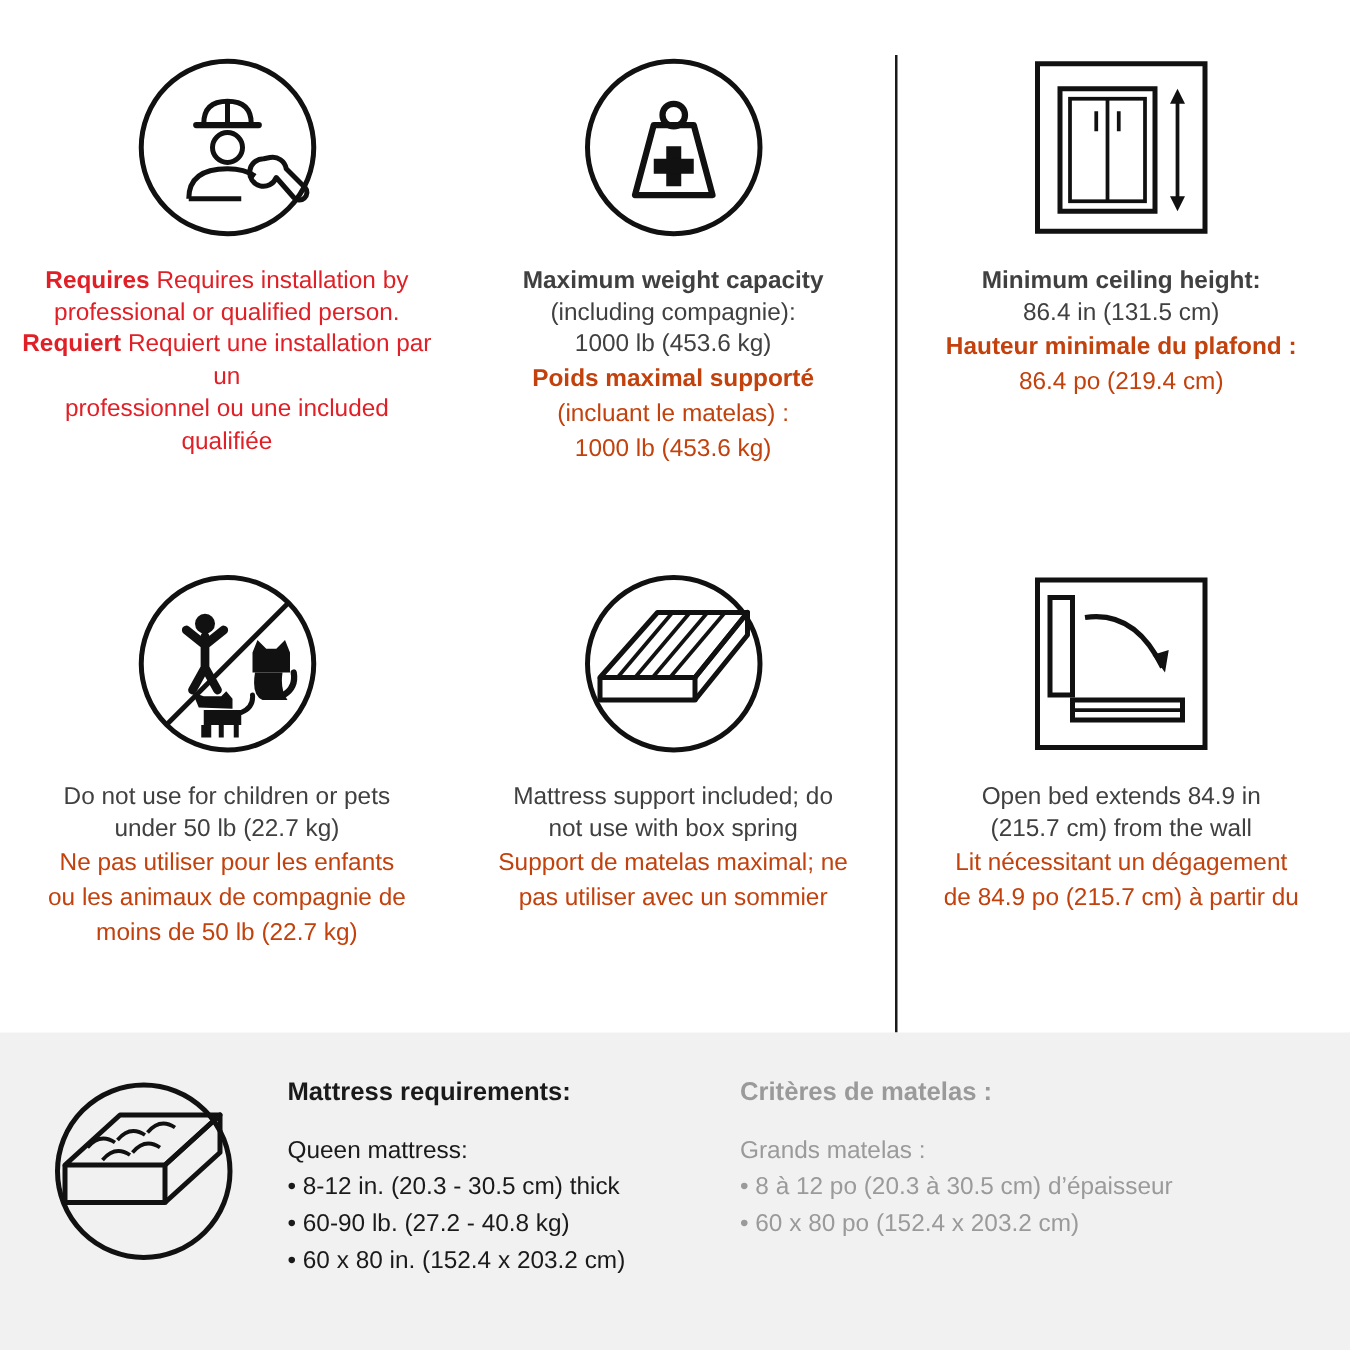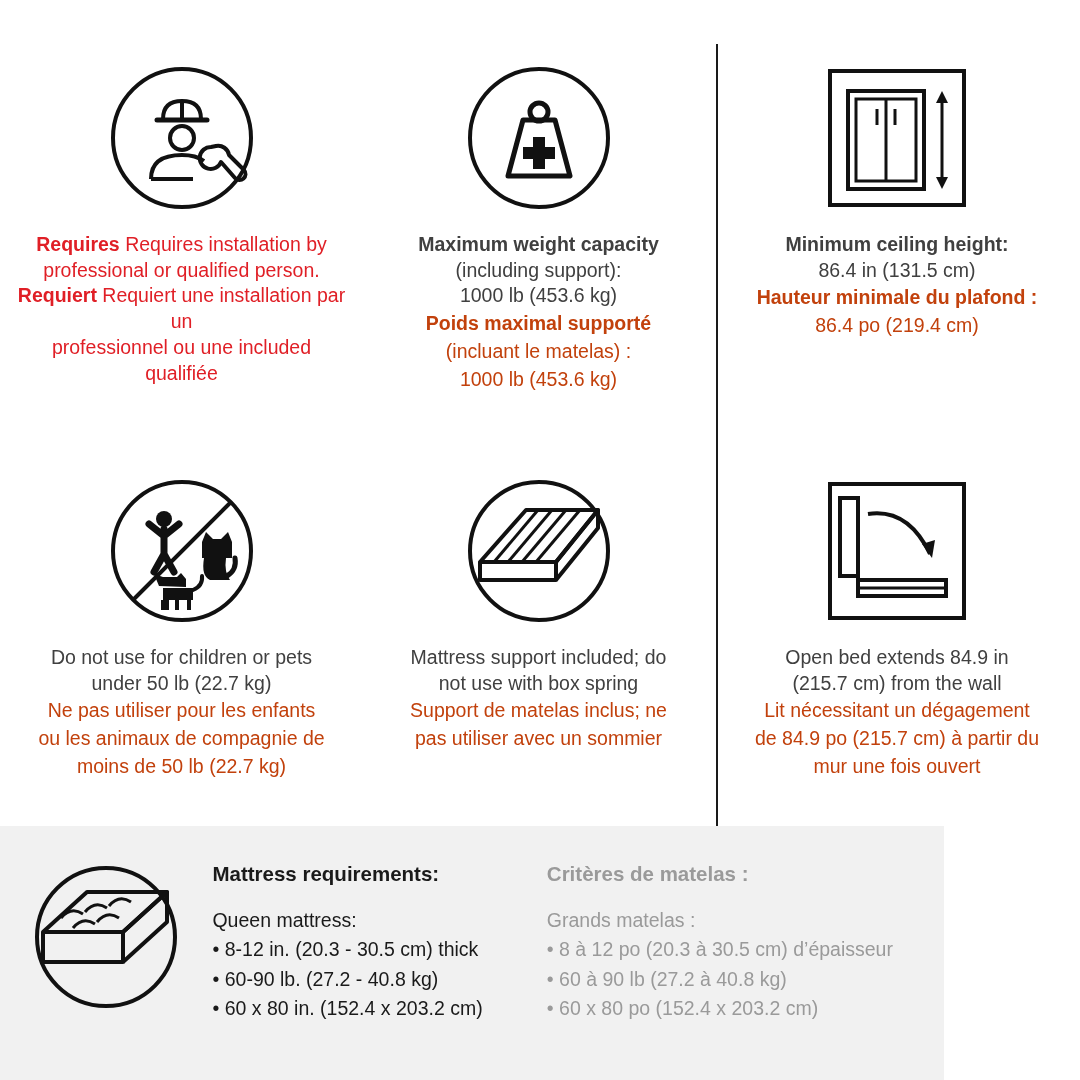--- a/index.html
+++ b/index.html
@@ -31,21 +31,20 @@
     grid-template-columns: 363px 351px 366px;
     grid-template-rows: 413px 413px;
   }
   .cell {
     position: relative;
     box-sizing: border-box;
     padding: 28px 14px 0 14px;
     display: flex;
     flex-direction: column;
     align-items: center;
-    margin-top: 20px;
   }
   .icon-wrap {
     height: 180px;
     display: flex;
     align-items: center;
     justify-content: center;
   }
   .caption {
     text-align: center;
     line-height: 1.32;
@@ -81,21 +80,21 @@
     top: 44px;
     width: 2px;
     height: 782px;
     background: #1a1a1a;
   }
   
   .band {
     position: absolute;
     left: 0;
     top: 826px;
-    width: 944px;
+    width: 1080px;
     height: 254px;
     background: #f1f1f1;
     display: flex;
     align-items: flex-start;
   }
   .band-icon {
     width: 230px;
     display: flex;
     justify-content: center;
     padding-top: 36px;
@@ -154,21 +153,21 @@
         <svg width="150" height="150" viewBox="0 0 150 150">
           <circle cx="75" cy="75" r="69" fill="none" stroke="#111" stroke-width="4"></circle>
           <path d="M59 57 L91 57 L106 113 L44 113 Z" fill="none" stroke="#111" stroke-width="5" stroke-linejoin="round"></path>
           <circle cx="75" cy="49" r="9" fill="none" stroke="#111" stroke-width="5"></circle>
           <rect x="69" y="74" width="12" height="32" fill="#111"></rect>
           <rect x="59" y="84" width="32" height="12" fill="#111"></rect>
         </svg>
       </div>
       <div class="caption">
         <div class="cap-en">Maximum weight capacity</div>
-        <div class="cap-en reg">(including support):</div>
+        <div class="cap-en reg">(including compagnie):</div>
         <div class="cap-en reg">1000 lb (453.6 kg)</div>
         <div class="cap-fr bold">Poids maximal supporté</div>
         <div class="cap-fr">(incluant le matelas) :</div>
         <div class="cap-fr">1000 lb (453.6 kg)</div>
       </div>
     </div>
 
     <div class="cell">
       <div class="icon-wrap">
         <svg width="150" height="150" viewBox="0 0 150 150">
@@ -228,42 +227,41 @@
           <path d="M92 86 L134 34 L134 52 L92 104" fill="none" stroke="#111" stroke-width="4" stroke-linejoin="round"></path>
           <line x1="30" y1="86" x2="74" y2="34" stroke="#111" stroke-width="3"></line>
           <line x1="44" y1="86" x2="88" y2="34" stroke="#111" stroke-width="3"></line>
           <line x1="58" y1="86" x2="102" y2="34" stroke="#111" stroke-width="3"></line>
           <line x1="72" y1="86" x2="116" y2="34" stroke="#111" stroke-width="3"></line>
         </svg>
       </div>
       <div class="caption">
         <div class="cap-en reg">Mattress support included; do</div>
         <div class="cap-en reg">not use with box spring</div>
-        <div class="cap-fr">Support de matelas inclus; ne</div>
+        <div class="cap-fr">Support de matelas maximal; ne</div>
         <div class="cap-fr">pas utiliser avec un sommier</div>
       </div>
     </div>
 
     <div class="cell">
       <div class="icon-wrap">
         <svg width="150" height="150" viewBox="0 0 150 150">
           <rect x="8" y="8" width="134" height="134" fill="none" stroke="#111" stroke-width="4"></rect>
           <rect x="18" y="22" width="18" height="78" fill="none" stroke="#111" stroke-width="4"></rect>
           <path d="M36 104 L124 104 L124 120 L36 120 Z" fill="none" stroke="#111" stroke-width="4"></path>
           <line x1="36" y1="112" x2="124" y2="112" stroke="#111" stroke-width="3"></line>
           <path d="M46 38 q40 -6 62 40" fill="none" stroke="#111" stroke-width="4"></path>
           <path d="M100 68 L110 82 L113 64 Z" fill="#111"></path>
         </svg>
       </div>
       <div class="caption">
         <div class="cap-en reg">Open bed extends 84.9 in</div>
         <div class="cap-en reg">(215.7 cm) from the wall</div>
         <div class="cap-fr">Lit nécessitant un dégagement</div>
         <div class="cap-fr">de 84.9 po (215.7 cm) à partir du</div>
-        <div class="cap-fr">mur une fois ouvert</div>
       </div>
     </div>
   </div>
 
   <div class="v-divider"></div>
 
   <div class="band">
     <div class="band-icon">
       <svg width="150" height="150" viewBox="0 0 150 150">
         <circle cx="75" cy="75" r="69" fill="none" stroke="#111" stroke-width="4"></circle>
@@ -286,19 +284,18 @@
         <div>• 60-90 lb. (27.2 - 40.8 kg)</div>
         <div>• 60 x 80 in. (152.4 x 203.2 cm)</div>
       </div>
     </div>
 
     <div class="band-col fr">
       <div class="band-title">Critères de matelas :</div>
       <div class="band-sub">
         <div>Grands matelas :</div>
         <div>• 8 à 12 po (20.3 à 30.5 cm) d’épaisseur</div>
-        <div>• 60 à 90 lb (27.2 à 40.8 kg)</div>
         <div>• 60 x 80 po (152.4 x 203.2 cm)</div>
       </div>
     </div>
   </div>
 
 </div>
 
 </body></html>

